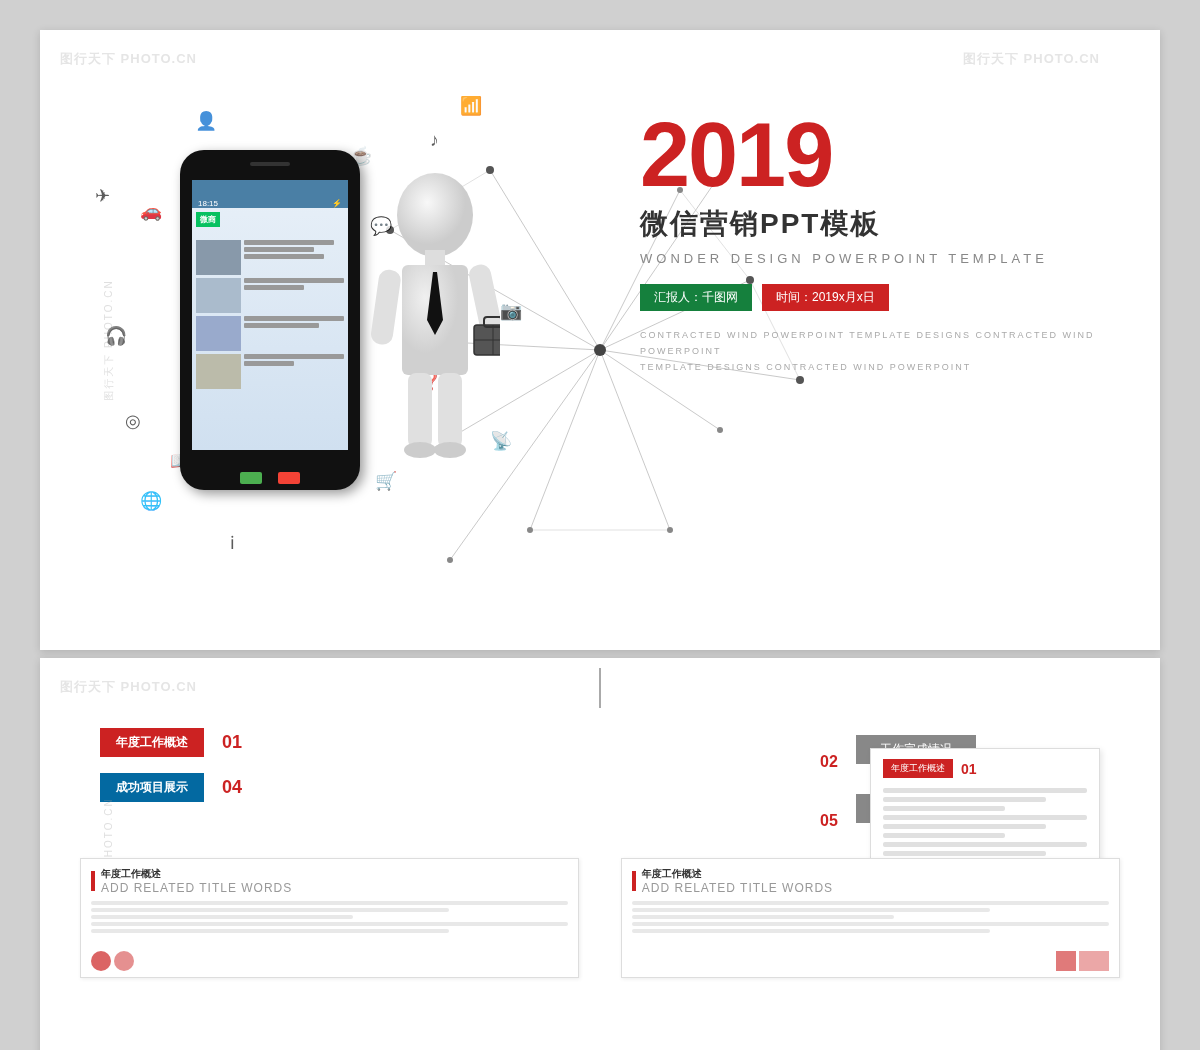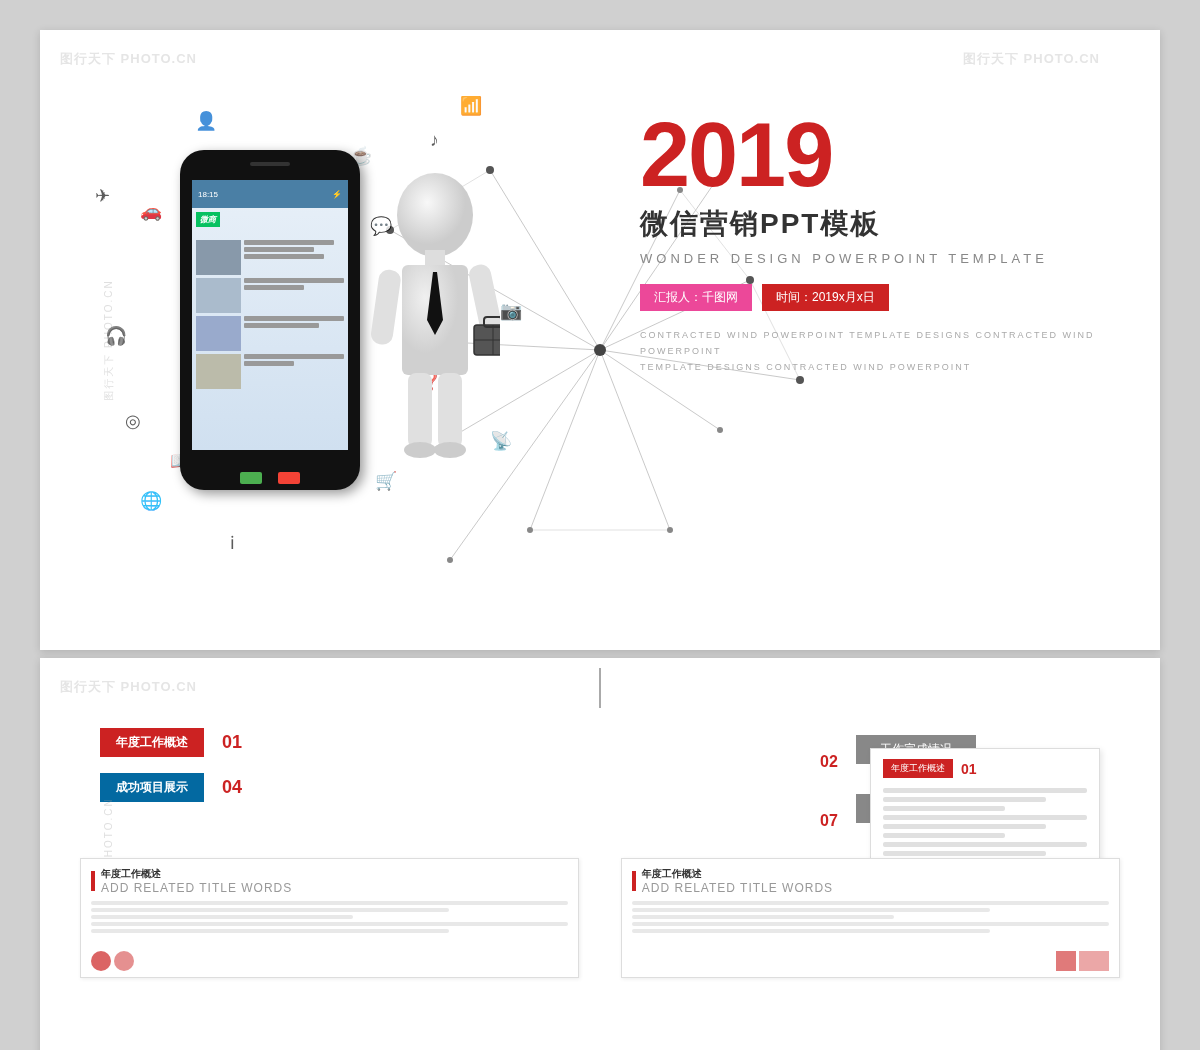--- a/index.html
+++ b/index.html
@@ -61,21 +61,21 @@
       width: 156px;
       height: 270px;
       background: linear-gradient(180deg, #e8f0f8 0%, #d0e0f0 100%);
       overflow: hidden;
     }
 
     .phone-screen-header {
       background: #4a7fa5;
       height: 28px;
       display: flex;
-      align-items: center;
+      align-items: flex-end;
       padding: 0 6px;
       color: white;
       font-size: 9px;
     }
 
     .phone-screen-content {
       padding: 4px;
       font-size: 7px;
       color: #333;
     }
@@ -159,21 +159,21 @@
       margin-top: 18px;
     }
 
     .info-tag {
       padding: 5px 14px;
       font-size: 12px;
       color: #333;
     }
 
     .info-tag-gray {
-      background: #ec4899;
+      background: #15803d;
       color: #fff;
     }
 
     .info-tag-red {
       background: #cc2222;
       color: #fff;
     }
 
     .desc-text {
       margin-top: 16px;
@@ -470,21 +470,21 @@
   <div class="phone-area">
     <div class="phone-body">
 
       <div style="position:absolute;top:12px;left:50%;transform:translateX(-50%);width:40px;height:4px;background:#333;border-radius:2px;"></div>
       <div class="phone-screen">
         <div class="phone-screen-header">
           <span style="font-size:8px;">18:15</span>
           <span style="margin-left:auto;font-size:8px;">⚡</span>
         </div>
         <div class="phone-screen-content">
-          <div style="margin-bottom:10px;font-style:italic;"><span class="wechat-logo">微商</span></div>
+          <div style="margin-bottom:10px;"><span class="wechat-logo">微商</span></div>
           <div class="phone-screen-row">
             <div class="phone-img-placeholder" style="background:#8899aa;"></div>
             <div class="phone-text-lines">
               <div class="phone-text-line" style="width:90%;"></div>
               <div class="phone-text-line" style="width:70%;"></div>
               <div class="phone-text-line" style="width:80%;"></div>
             </div>
           </div>
           <div class="phone-screen-row">
             <div class="phone-img-placeholder" style="background:#aabbcc;"></div>
@@ -595,21 +595,21 @@
     </div>
 
     <div class="contents-list-right" style="margin-top:0;">
 
       <div class="contents-item-right">
         <div class="right-num">02</div>
         <div class="right-tag">工作完成情况</div>
       </div>
 
       <div class="contents-item-right" style="margin-top:16px;">
-        <div class="right-num">07</div>
+        <div class="right-num">05</div>
         <div class="right-tag">明年工作计划</div>
       </div>
     </div>
 
     <div class="slide-preview-right">
       <div class="preview-header">
         <div class="preview-tag-red">年度工作概述</div>
         <div class="preview-num">01</div>
       </div>
       <div class="preview-lines">

